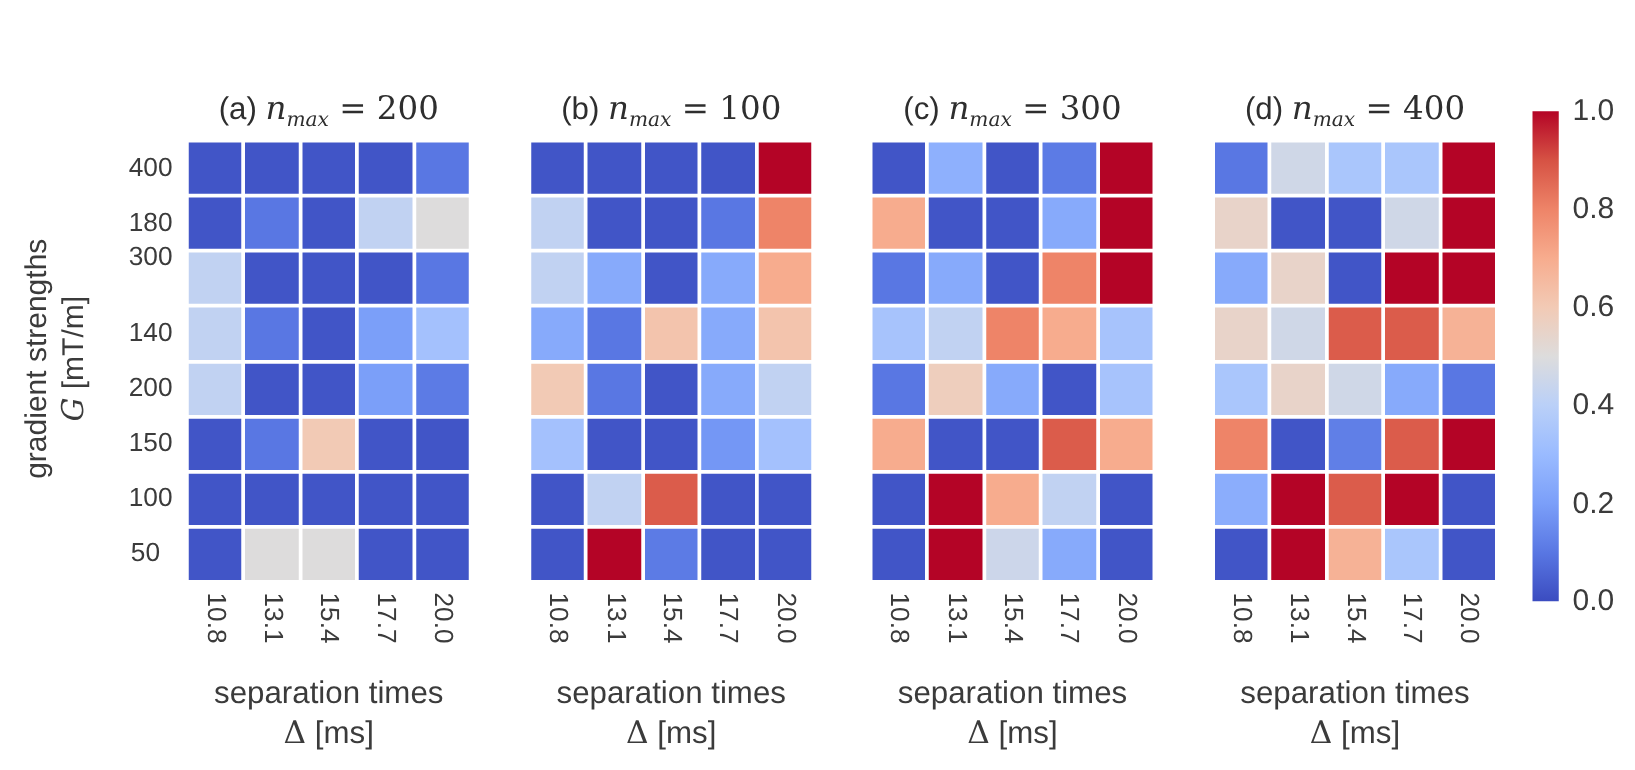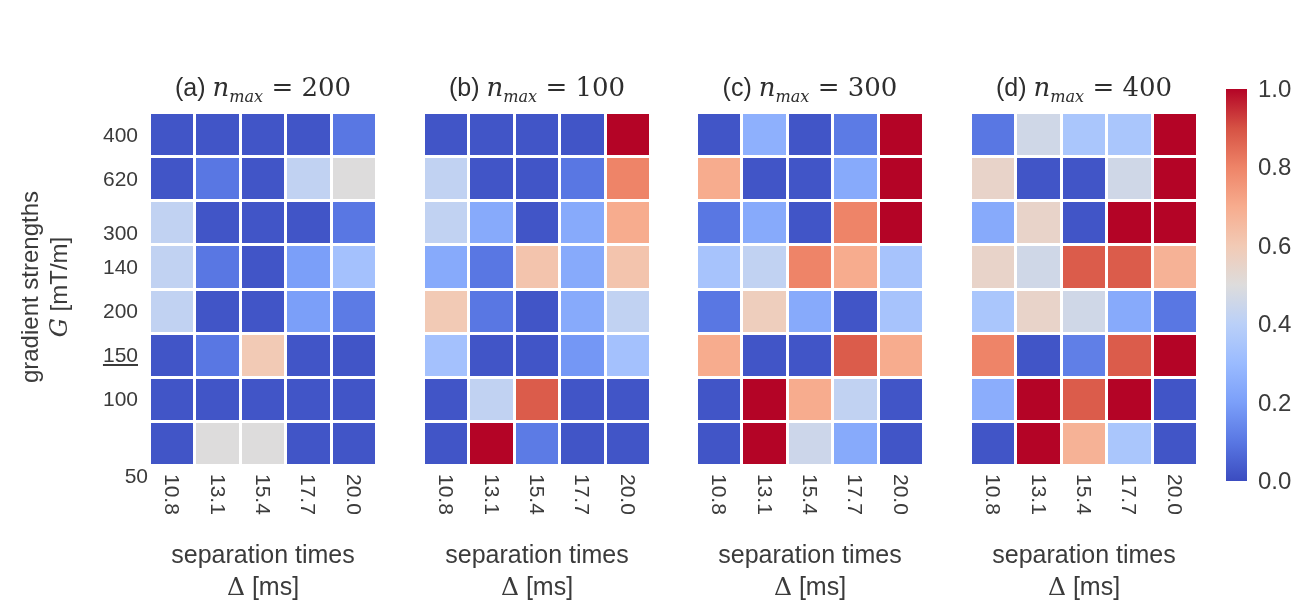--- a/index.html
+++ b/index.html
@@ -145,27 +145,27 @@
           <div class="cell" style="background: rgb(65, 85, 199);"></div>
           <div class="cell" style="background: rgb(65, 85, 199);"></div>
           <div class="cell" style="background: rgb(65, 85, 199);"></div>
           <div class="cell" style="background: rgb(65, 85, 199);"></div>
           <div class="cell" style="background: rgb(221, 220, 220);"></div>
           <div class="cell" style="background: rgb(221, 220, 220);"></div>
           <div class="cell" style="background: rgb(65, 85, 199);"></div>
           <div class="cell" style="background: rgb(65, 85, 199);"></div>
         </div>
         <div class="ytick" style="left: 58px; top: 123.562px;">400</div>
-        <div class="ytick" style="left: 58px; top: 167.688px;">620</div>
-        <div class="ytick" style="left: 58px; top: 222px;">300</div>
+        <div class="ytick" style="left: 58px; top: 167.688px;">180</div>
+        <div class="ytick" style="left: 58px; top: 195px;">300</div>
         <div class="ytick" style="left: 58px; top: 255.938px;">140</div>
         <div class="ytick" style="left: 58px; top: 300.062px;">200</div>
-        <div class="ytick" style="left: 58px; top: 344.188px; text-decoration: underline;">150</div>
+        <div class="ytick" style="left: 58px; top: 344.188px;">150</div>
         <div class="ytick" style="left: 58px; top: 388.312px;">100</div>
-        <div class="ytick" style="left: 68px; top: 432.438px; margin-top: 33px;">50</div>
+        <div class="ytick" style="left: 48px; top: 432.438px;">50</div>
         <div class="xtick" style="left: 146.2px; top: 488px;">10.8</div>
         <div class="xtick" style="left: 191.6px; top: 488px;">13.1</div>
         <div class="xtick" style="left: 237px; top: 488px;">15.4</div>
         <div class="xtick" style="left: 282.4px; top: 488px;">17.7</div>
         <div class="xtick" style="left: 327.8px; top: 488px;">20.0</div>
         <div class="xlabel" style="left: 131px; width: 264px;">
           <div>separation times</div>
           <div><span class="mrm">Δ</span><span> [ms]</span></div>
         </div>
       </div>

